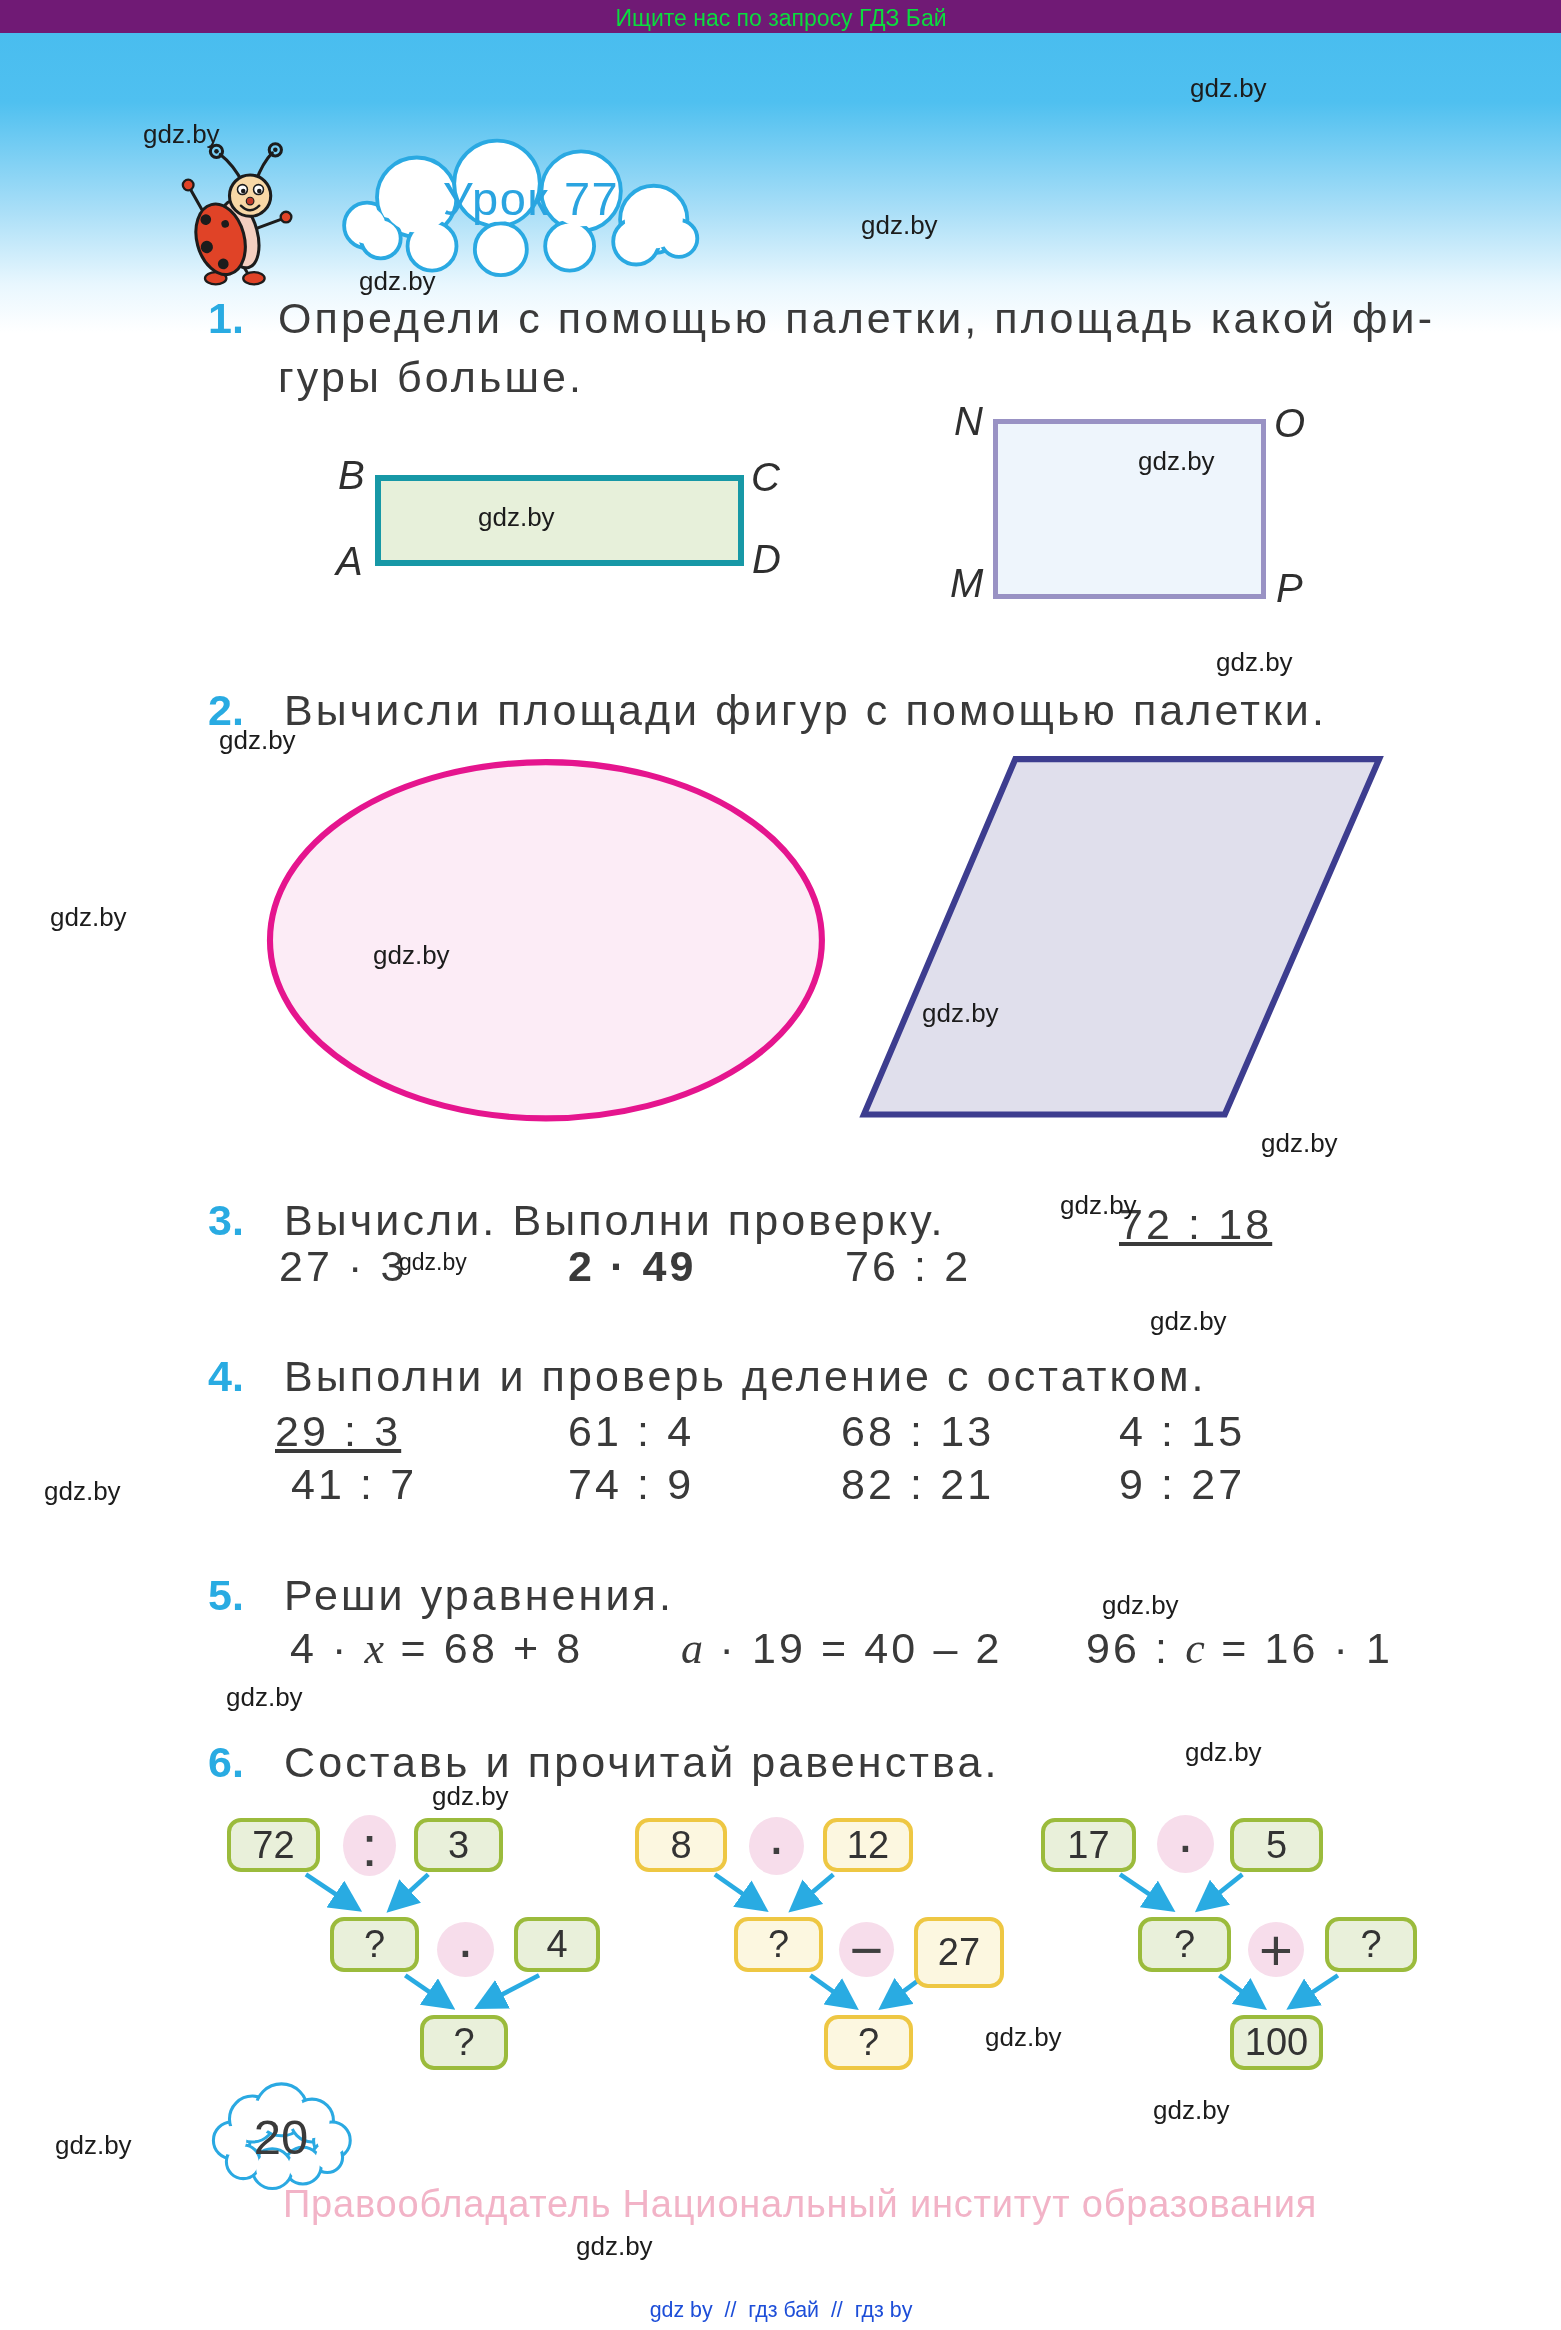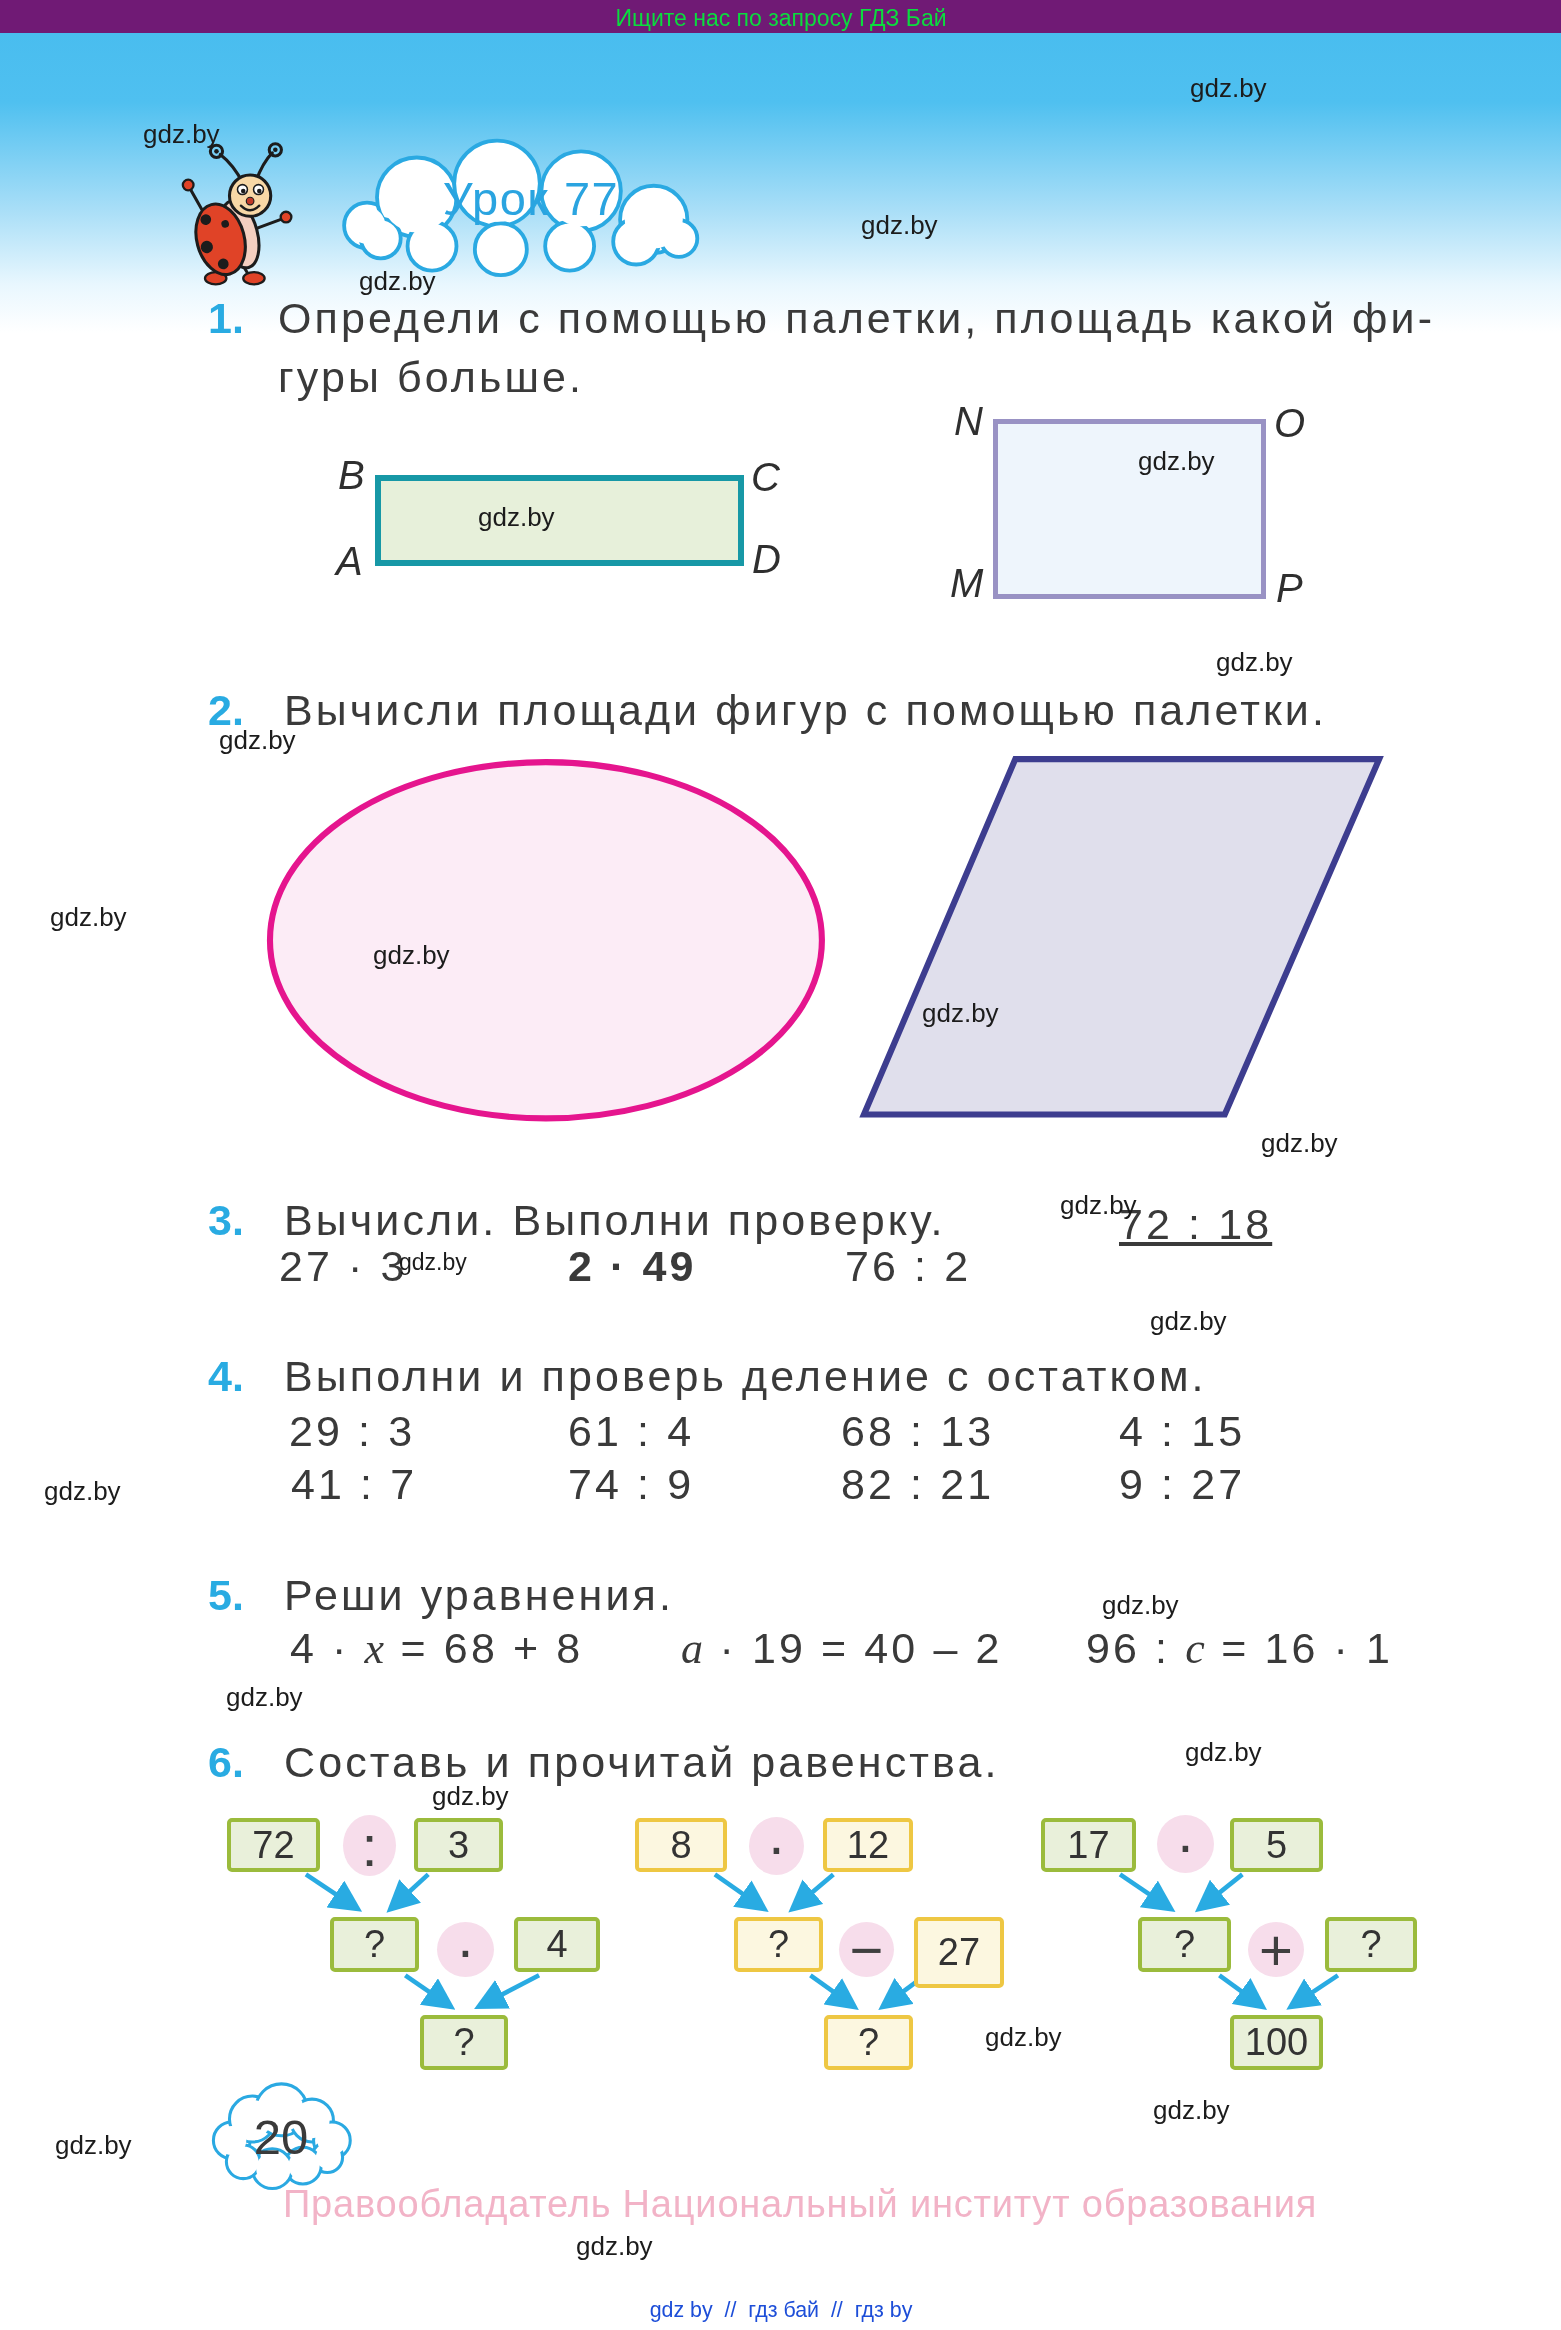--- a/index.html
+++ b/index.html
@@ -18,21 +18,21 @@
   .lbl{position:absolute;font-size:40px;font-style:italic;color:#2f2f2f;}
   .var{font-family:"Liberation Serif",serif;font-style:italic;font-size:44px;letter-spacing:1.5px;}
   .rect1{position:absolute;left:375px;top:475px;width:369px;height:91px;box-sizing:border-box;
          background:var(--rect1_fill);border:6.1px solid var(--rect1_border);}
   .rect2{position:absolute;left:993px;top:419px;width:273px;height:180px;box-sizing:border-box;
          background:var(--rect2_fill);border:5.4px solid var(--rect2_border);}
   .cloud-title{position:absolute;left:359px;top:171px;width:344px;text-align:center;
                font-size:47px;letter-spacing:1.5px;color:#2aa4e0;}
   .page-num{position:absolute;left:213px;top:2109px;width:136px;text-align:center;
             font-size:49px;color:#3a3a3a;}
-  .dbox{position:absolute;box-sizing:border-box;border-radius:5px;display:flex;
+  .dbox{position:absolute;box-sizing:border-box;border-radius:14px;display:flex;
         align-items:center;justify-content:center;font-size:38px;color:#333;}
   .green{background:var(--box_green_fill);border:4.6px solid var(--box_green_border);}
   .yellow{background:var(--box_yellow_fill);border:4.6px solid var(--box_yellow_border);}
   .oval{position:absolute;border-radius:50%;background:var(--oval_pink);display:flex;
         align-items:center;justify-content:center;font-size:58px;color:#3f3f3f;}
   .copyright{position:absolute;left:283px;top:2183px;font-size:38px;letter-spacing:0.8px;color:var(--copyright_pink);}
   .links{position:absolute;left:0;top:2298px;width:1562px;text-align:center;font-size:21.4px;
          color:var(--footer_blue);white-space:pre;}
 </style>
 </head>
@@ -183,21 +183,21 @@
 
     <span class="num" style="left:208px;top:1196px;">3.</span>
     <span class="txt" style="left:284px;top:1196px;">Вычисли. Выполни проверку.</span>
     <span class="txt" style="left:279px;top:1242px;">27 · 3</span>
     <span class="txt" style="left:568px;top:1242px;font-weight:bold;">2 · 49</span>
     <span class="txt" style="left:845px;top:1242px;">76 : 2</span>
     <span class="txt" style="left:1119px;top:1200px;text-decoration:underline;">72 : 18</span>
 
     <span class="num" style="left:208px;top:1352px;">4.</span>
     <span class="txt" style="left:284px;top:1352px;">Выполни и проверь деление с остатком.</span>
-    <span class="txt" style="left:289px;top:1407px;">29 : 3</span>
+    <span class="txt" style="left:275px;top:1407px;text-decoration:underline;">29 : 3</span>
     <span class="txt" style="left:568px;top:1407px;">61 : 4</span>
     <span class="txt" style="left:841px;top:1407px;">68 : 13</span>
     <span class="txt" style="left:1119px;top:1407px;">4 : 15</span>
     <span class="txt" style="left:291px;top:1460px;">41 : 7</span>
     <span class="txt" style="left:568px;top:1460px;">74 : 9</span>
     <span class="txt" style="left:841px;top:1460px;">82 : 21</span>
     <span class="txt" style="left:1119px;top:1460px;">9 : 27</span>
 
     <span class="num" style="left:208px;top:1571px;">5.</span>
     <span class="txt" style="left:284px;top:1571px;">Реши уравнения.</span>

